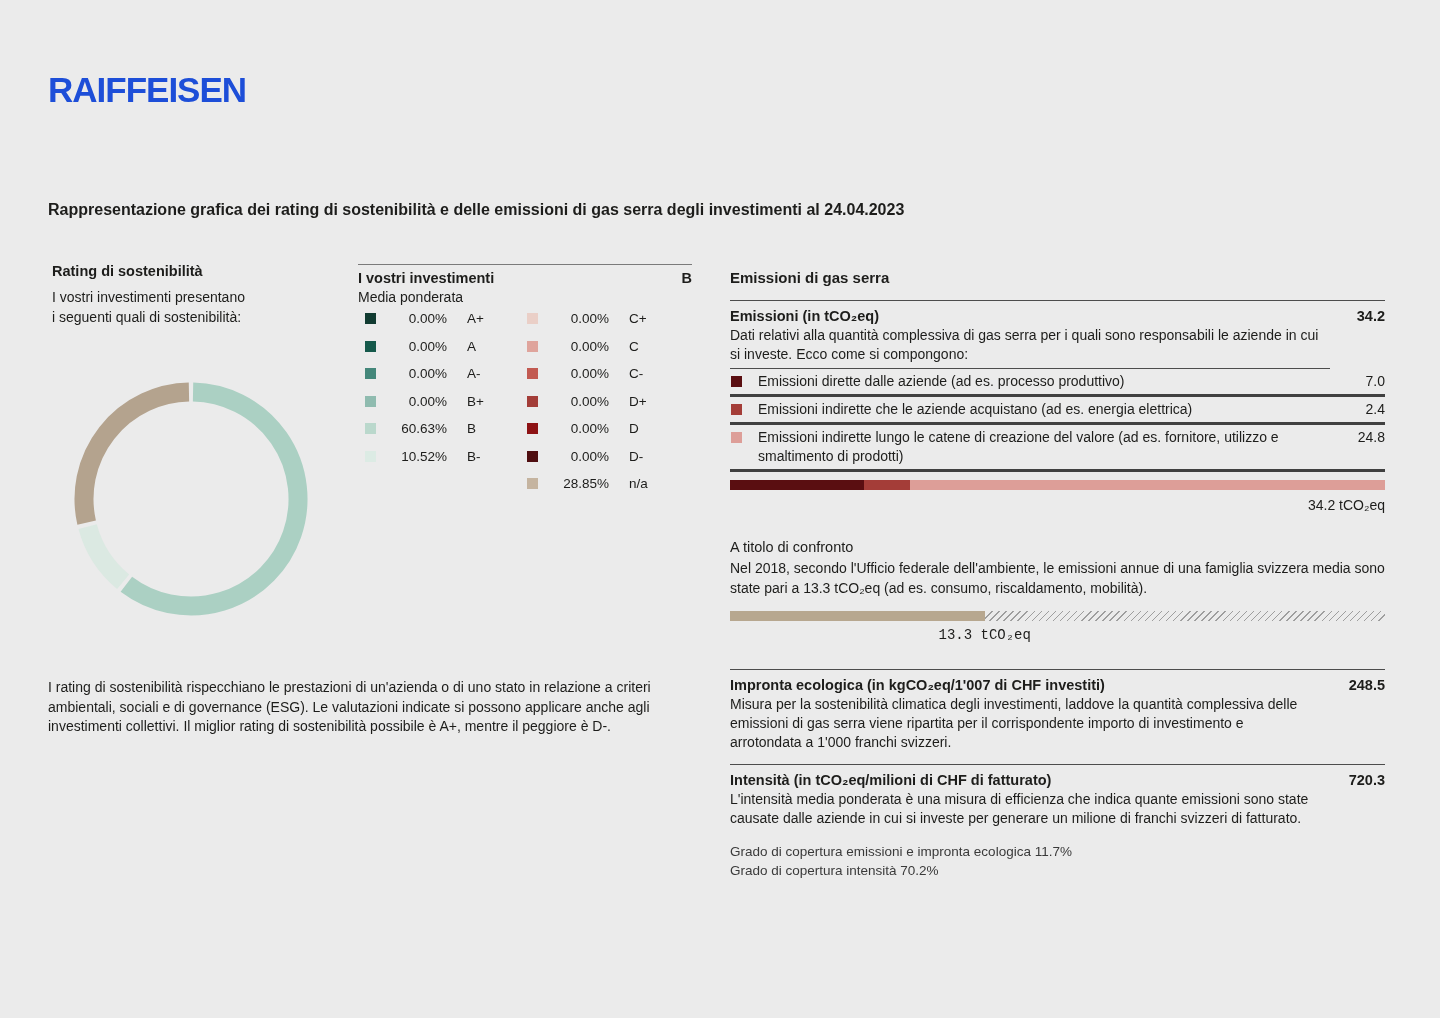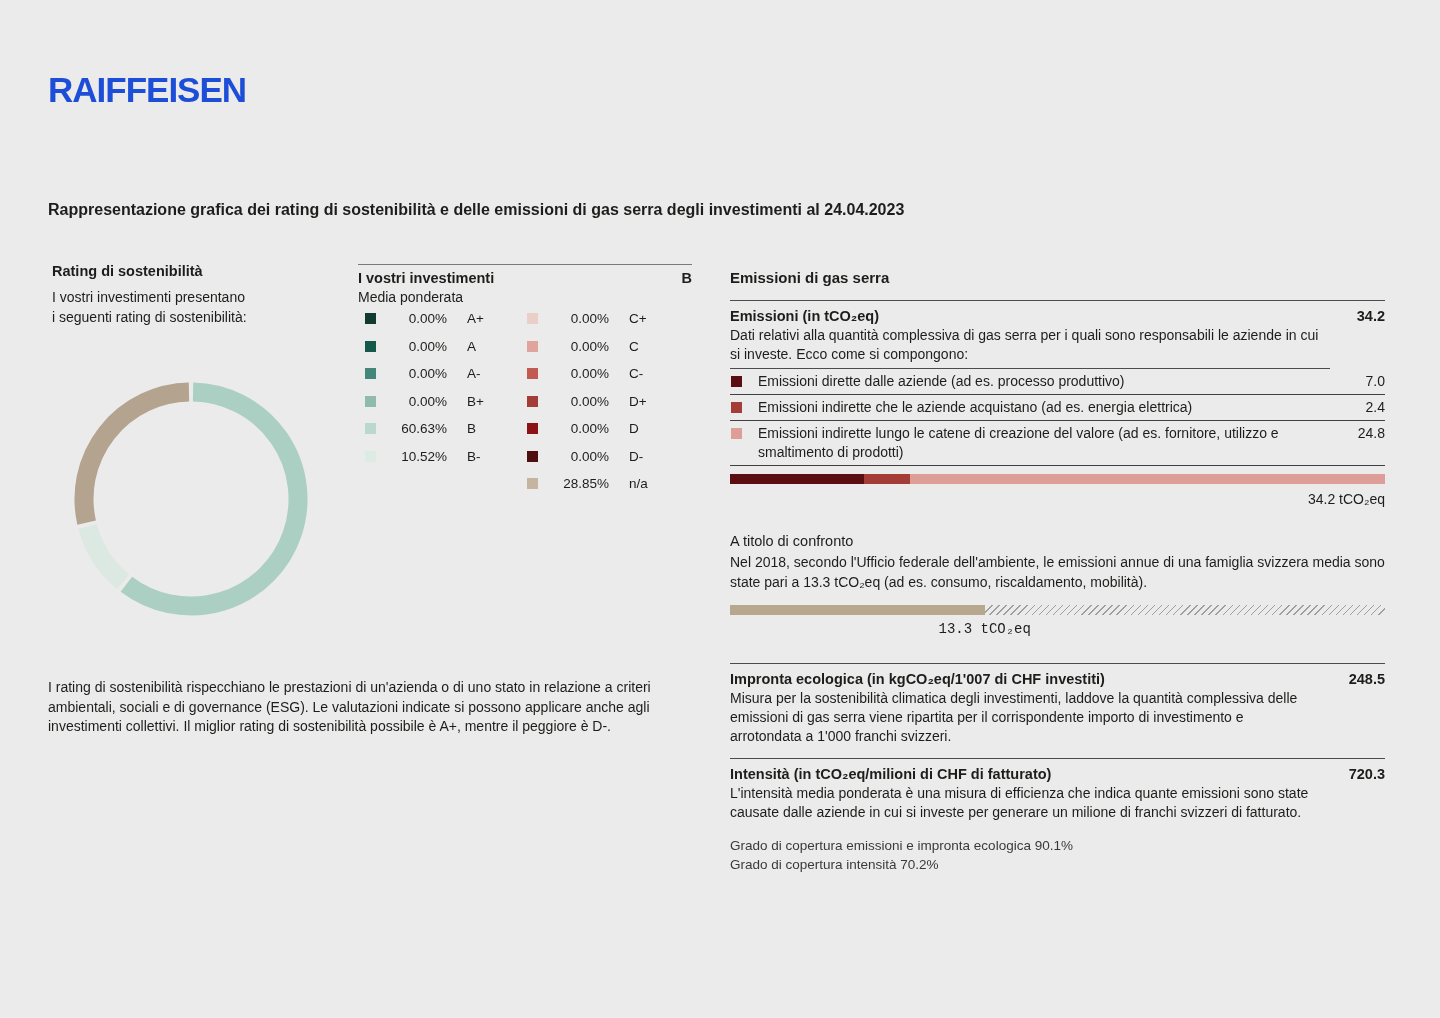--- a/index.html
+++ b/index.html
@@ -71,21 +71,21 @@
   .metric-row{
     display:flex;justify-content:space-between;align-items:baseline;
     padding-top:7px;
     font-size:14.5px;font-weight:bold;
   }
   .metric-desc{font-size:14px;line-height:19px;margin-top:2px;max-width:600px;}
   .desc-underlined{border-bottom:1px solid #4c4c4c;padding-bottom:4px;}
   .em-row{
     display:flex;align-items:flex-start;
     padding:3px 0;
-    border-bottom:1px solid #404040;
+    border-bottom:3px solid #404040;
     font-size:14px;line-height:19px;
   }
   .em-row .swatch{flex:0 0 11px;margin:4px 16px 0 1px;}
   .em-row .em-text{flex:1;padding-right:30px;max-width:560px;}
   .em-row .em-val{width:50px;text-align:right;}
   .em-bar{margin-top:8px;height:10px;display:flex;width:100%;}
   .em-bar div{height:100%;}
   .bar-total{margin-top:7px;font-size:14px;text-align:right;}
   .cmp-head{margin-top:26px;font-size:14.5px;font-weight:normal;}
   .cmp-text{margin-top:3px;font-size:14px;line-height:20px;}
@@ -104,21 +104,21 @@
 <body>
 
 <div class="page">
 
   <div class="logo">RAIFFEISEN</div>
 
   <h1 class="title">Rappresentazione grafica dei rating di sostenibilità e delle emissioni di gas serra degli investimenti al 24.04.2023</h1>
 
   <div class="rating-head">Rating di sostenibilità</div>
   <div class="rating-intro">I vostri investimenti presentano
-i seguenti rating di sostenibilità:</div>
+i seguenti quali di sostenibilità:</div>
 
   <div class="donut-wrap">
     <svg id="donut" width="260" height="260" viewBox="0 0 260 260">
         <path d="M 132.05 23.02 A 107 107 0 1 1 65.36 215.26" fill="none" stroke="#abd0c3" stroke-width="19"></path>
         <path d="M 62.13 212.72 A 107 107 0 0 1 26.63 157.62" fill="none" stroke="#dbe9e2" stroke-width="19"></path>
         <path d="M 25.64 153.63 A 107 107 0 0 1 127.95 23.02" fill="none" stroke="#b4a38e" stroke-width="19"></path>
       </svg>
   </div>
 
   <div class="col-mid">
@@ -231,18 +231,18 @@
     <div class="metric-desc" style="max-width:585px;">Misura per la sostenibilità climatica degli investimenti, laddove la quantità complessiva delle emissioni di gas serra viene ripartita per il corrispondente importo di investimento e arrotondata a 1'000 franchi svizzeri.</div>
 
     <div class="divider2"></div>
     <div class="metric-row">
       <span>Intensità (in tCO₂eq/milioni di CHF di fatturato)</span>
       <span>720.3</span>
     </div>
     <div class="metric-desc">L'intensità media ponderata è una misura di efficienza che indica quante emissioni sono state causate dalle aziende in cui si investe per generare un milione di franchi svizzeri di fatturato.</div>
 
     <div class="coverage">
-      <div>Grado di copertura emissioni e impronta ecologica 90.1%</div>
+      <div>Grado di copertura emissioni e impronta ecologica 11.7%</div>
       <div>Grado di copertura intensità 70.2%</div>
     </div>
   </div>
 
 </div>
 
 </body></html>

